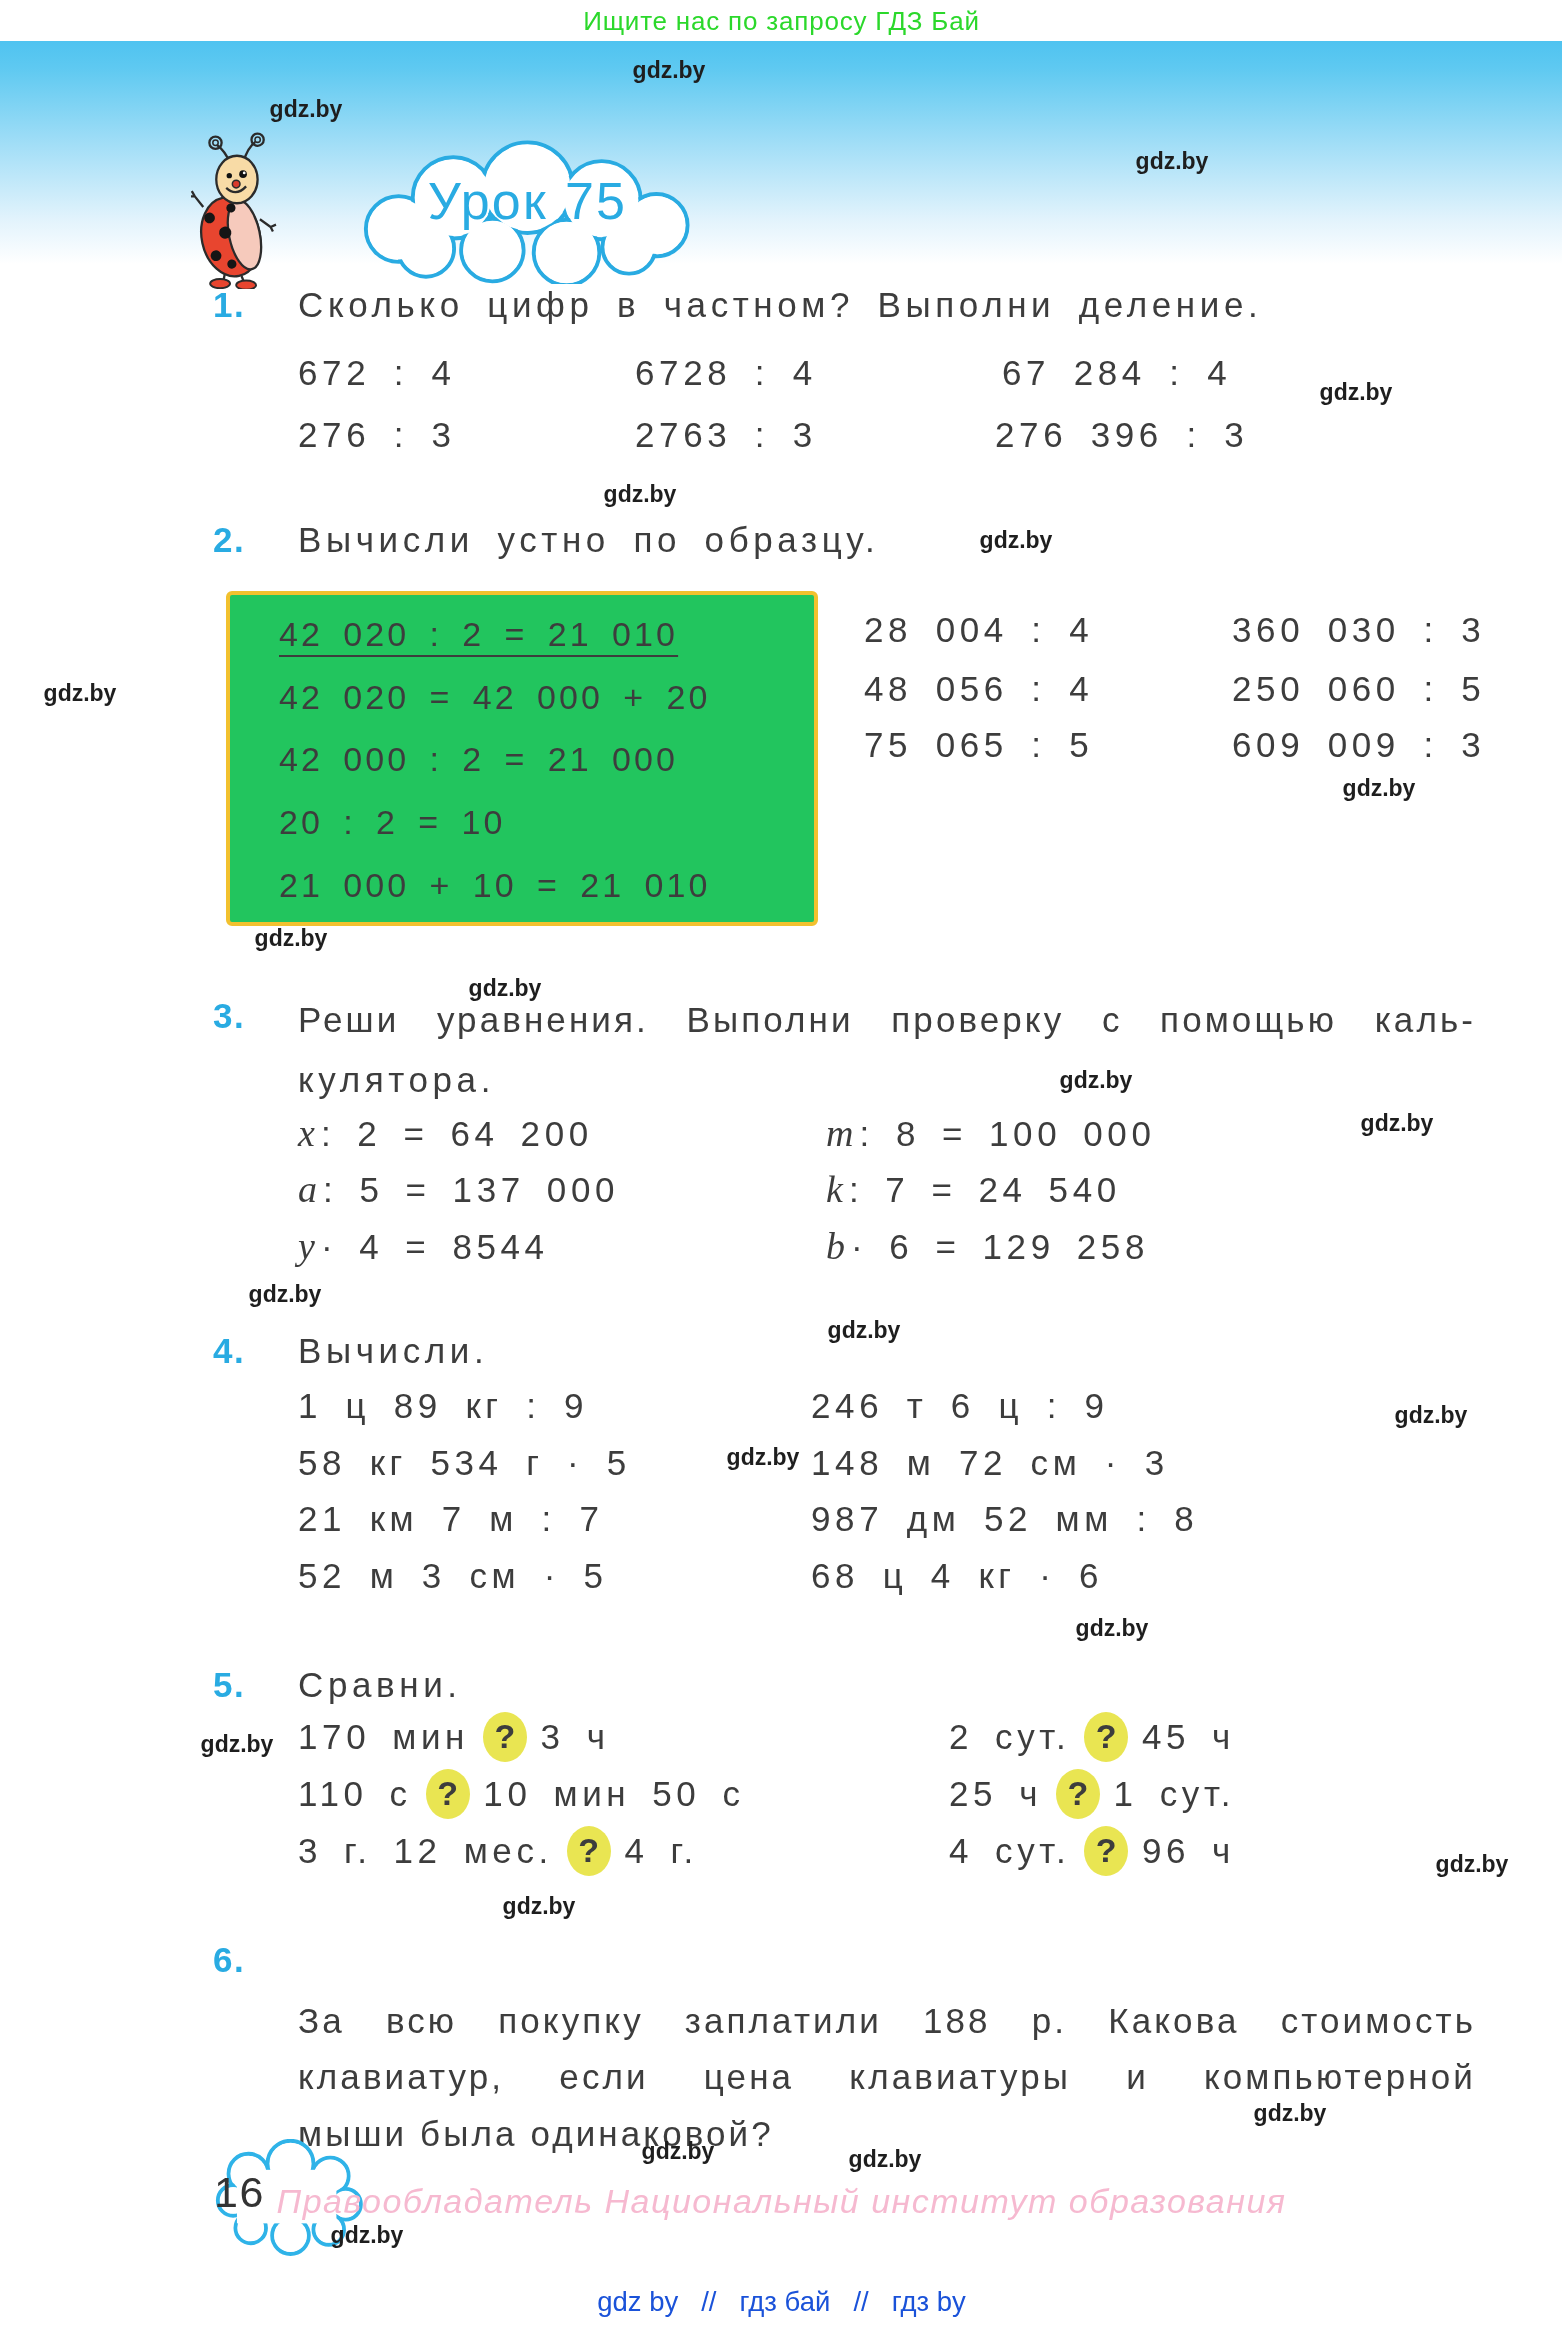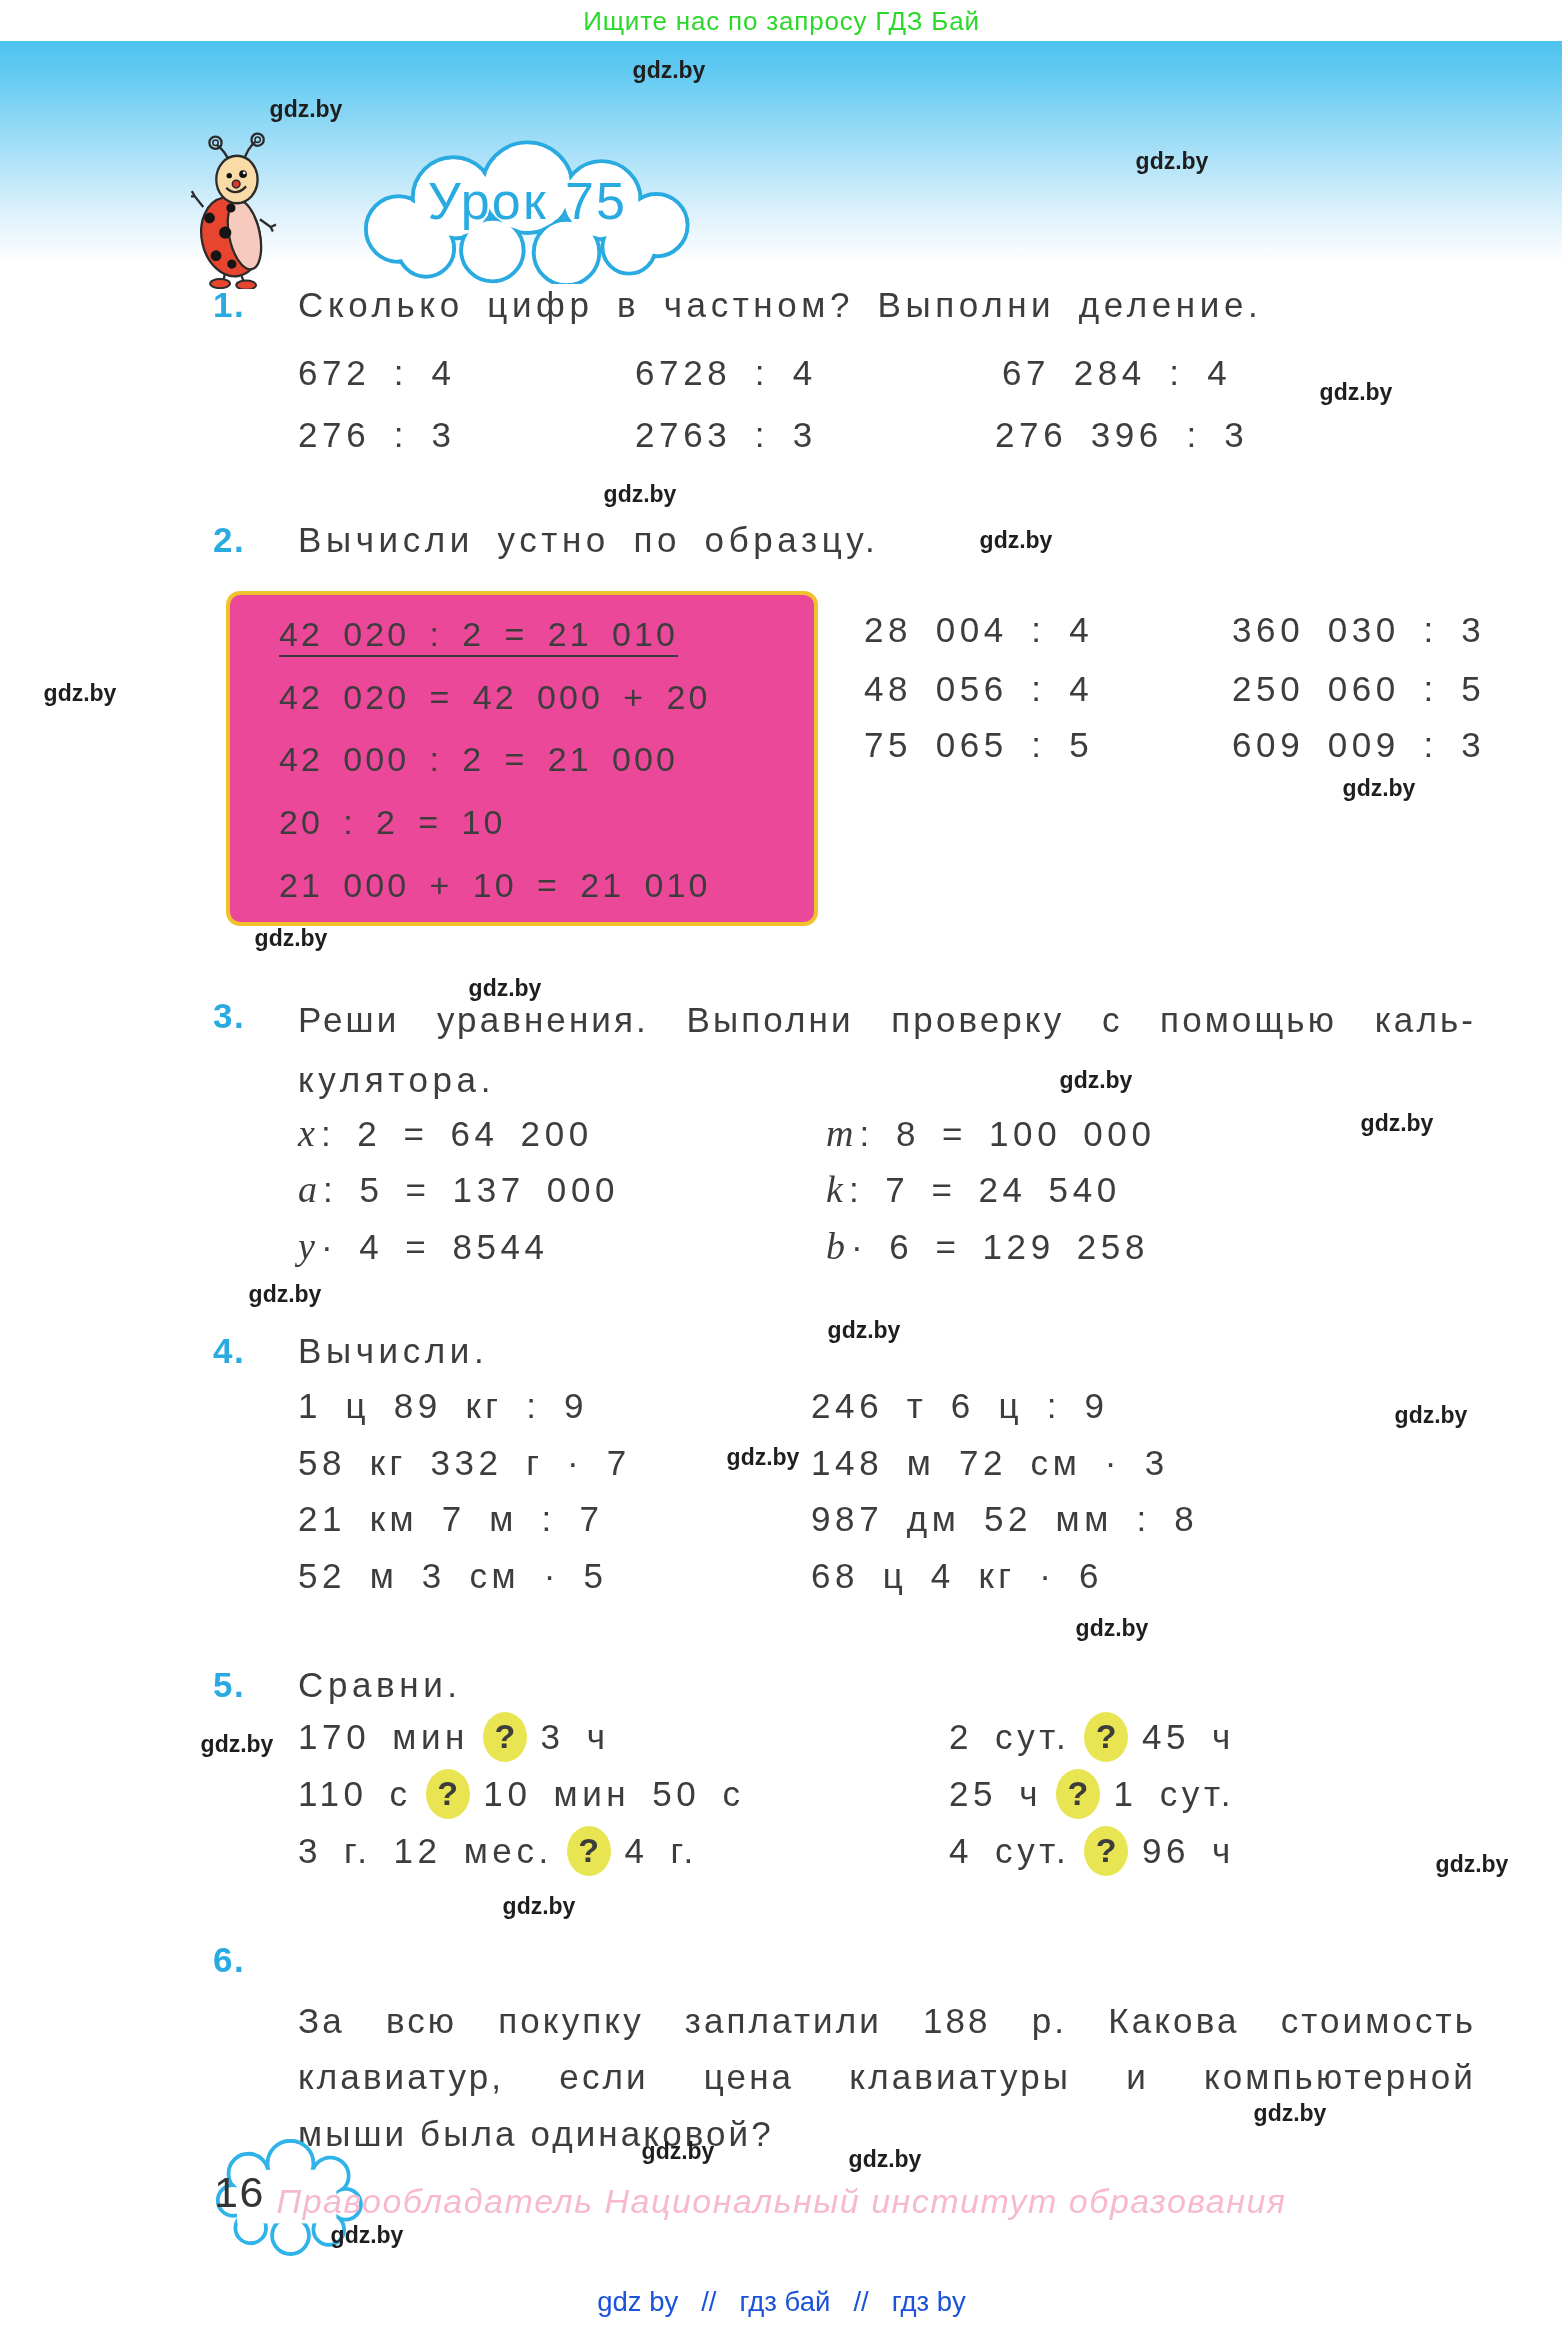--- a/index.html
+++ b/index.html
@@ -11,21 +11,21 @@
         background:linear-gradient(180deg,#4fc3f0 0%,#5ec9f1 12%,#a5dff7 48%,#e2f3fc 80%,#ffffff 100%);}
   .wm{position:absolute;font-size:23px;color:#1e1e1e;transform:translate(-50%,-50%);
       white-space:nowrap;letter-spacing:0px;font-weight:bold;}
   .num{position:absolute;left:213px;font-size:35px;font-weight:bold;color:#29abe2;letter-spacing:1.5px;}
   .t{position:absolute;font-size:35px;letter-spacing:4.6px;word-spacing:9.2px;white-space:nowrap;}
   .eq{position:absolute;font-size:35px;letter-spacing:4.6px;word-spacing:7.7px;
       white-space:nowrap;display:flex;align-items:baseline;}
   .var{font-family:"Liberation Serif",serif;font-style:italic;font-size:38px;
        letter-spacing:0;margin-right:6.1px;}
   .box{position:absolute;left:226px;top:591px;width:592px;height:335px;box-sizing:border-box;
-       background:#ec4899;border:4.6px solid #f2c12e;border-radius:14px;}
+       background:#22c55e;border:4.6px solid #f2c12e;border-radius:6px;}
   .bl{position:absolute;left:49px;font-size:34px;letter-spacing:3.1px;word-spacing:7.7px;white-space:nowrap;}
   .ul{text-decoration:underline;text-underline-offset:9.2px;text-decoration-thickness:2.3px;}
   .qrow{position:absolute;display:flex;align-items:center;gap:13.8px;height:57px;
         font-size:35px;letter-spacing:4.6px;word-spacing:7.7px;white-space:nowrap;}
   .qb{display:inline-flex;align-items:center;justify-content:center;flex:0 0 auto;
       width:44px;height:50px;background:#e9e552;border-radius:50%;
       font-size:34px;font-weight:bold;color:#3d3d3d;letter-spacing:0;}
   .jline{position:absolute;left:298px;width:1178px;font-size:35px;letter-spacing:3.1px;
          line-height:47px;text-align:justify;text-align-last:justify;}
   .jline.last{text-align:left;text-align-last:left;}
@@ -158,21 +158,21 @@
     <span>: 7 = 24 540</span>
   </div>
   <div class="eq" style="left:826px;top:1224px">
     <span class="var">b</span>
     <span>· 6 = 129 258</span>
   </div>
 
   <div class="num" style="top:1331px">4.</div>
   <div class="t" style="left:298px;top:1331px">Вычисли.</div>
   <span class="t" style="left:298px;top:1386px">1 ц 89 кг : 9</span>
-  <span class="t" style="left:298px;top:1443px">58 кг 332 г · 7</span>
+  <span class="t" style="left:298px;top:1443px">58 кг 534 г · 5</span>
   <span class="t" style="left:298px;top:1499px">21 км 7 м : 7</span>
   <span class="t" style="left:298px;top:1556px">52 м 3 см · 5</span>
   <span class="t" style="left:811px;top:1386px">246 т 6 ц : 9</span>
   <span class="t" style="left:811px;top:1443px">148 м 72 см · 3</span>
   <span class="t" style="left:811px;top:1499px">987 дм 52 мм : 8</span>
   <span class="t" style="left:811px;top:1556px">68 ц 4 кг · 6</span>
 
   <div class="num" style="top:1665px">5.</div>
   <div class="t" style="left:298px;top:1665px">Сравни.</div>
   <div class="qrow" style="left:298px;top:1708px">

